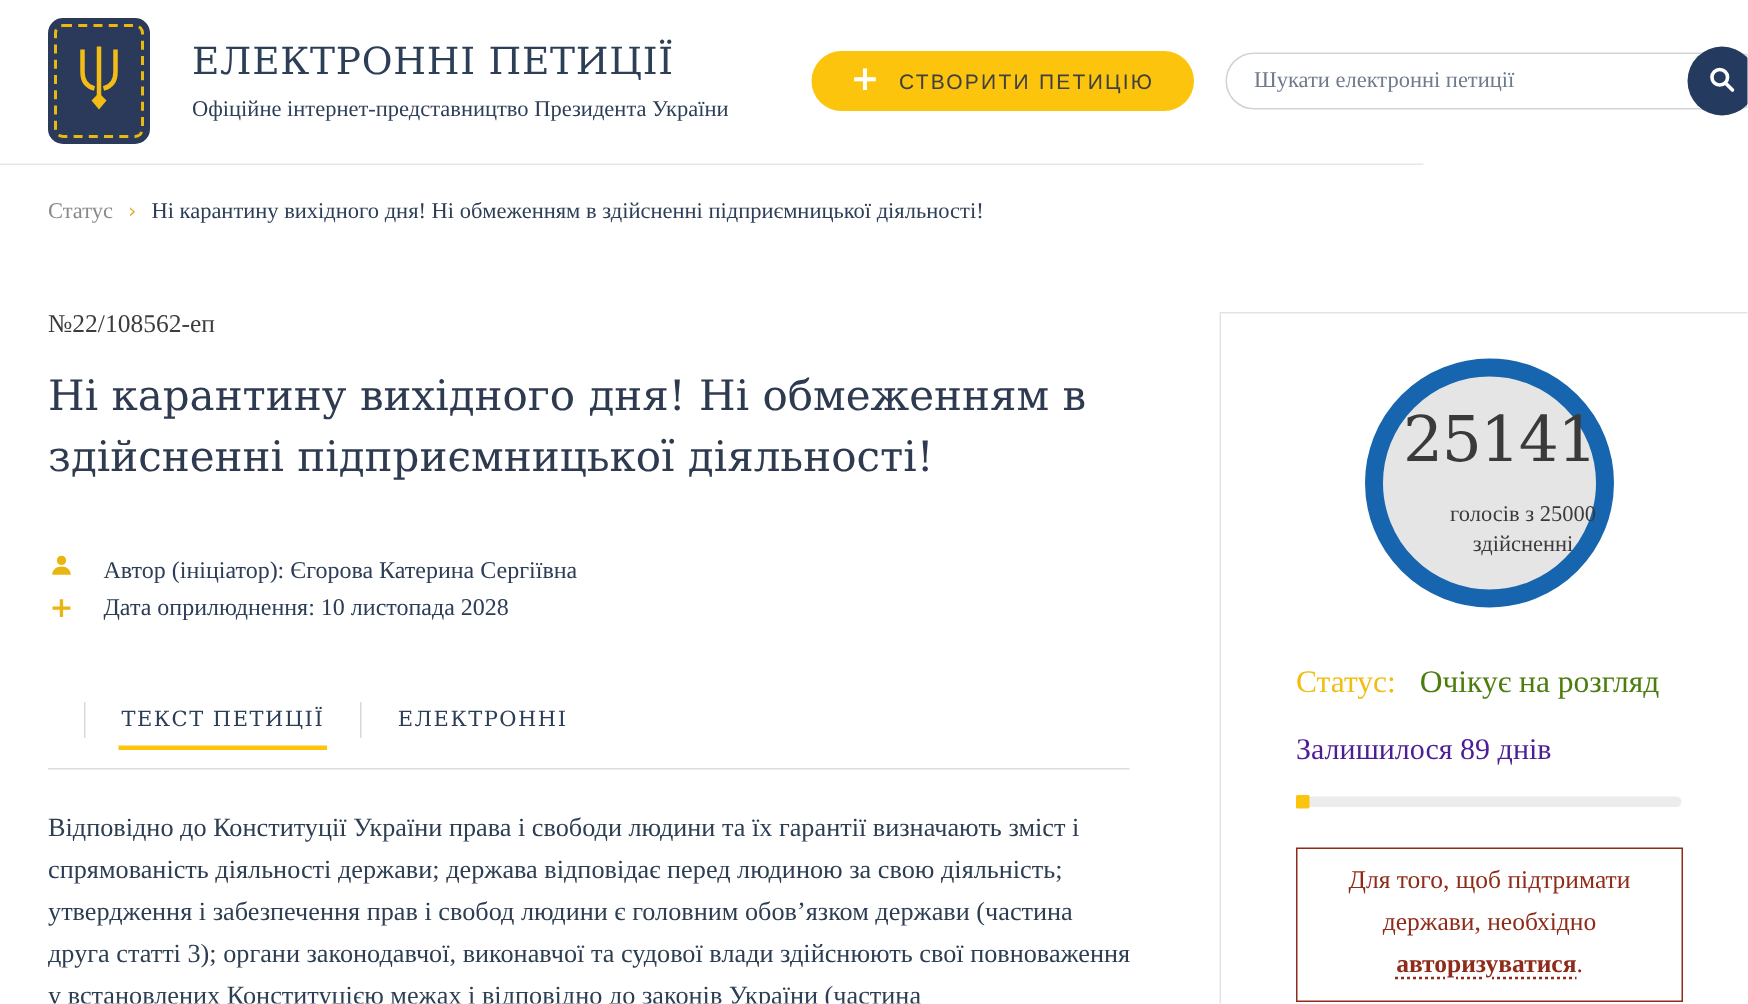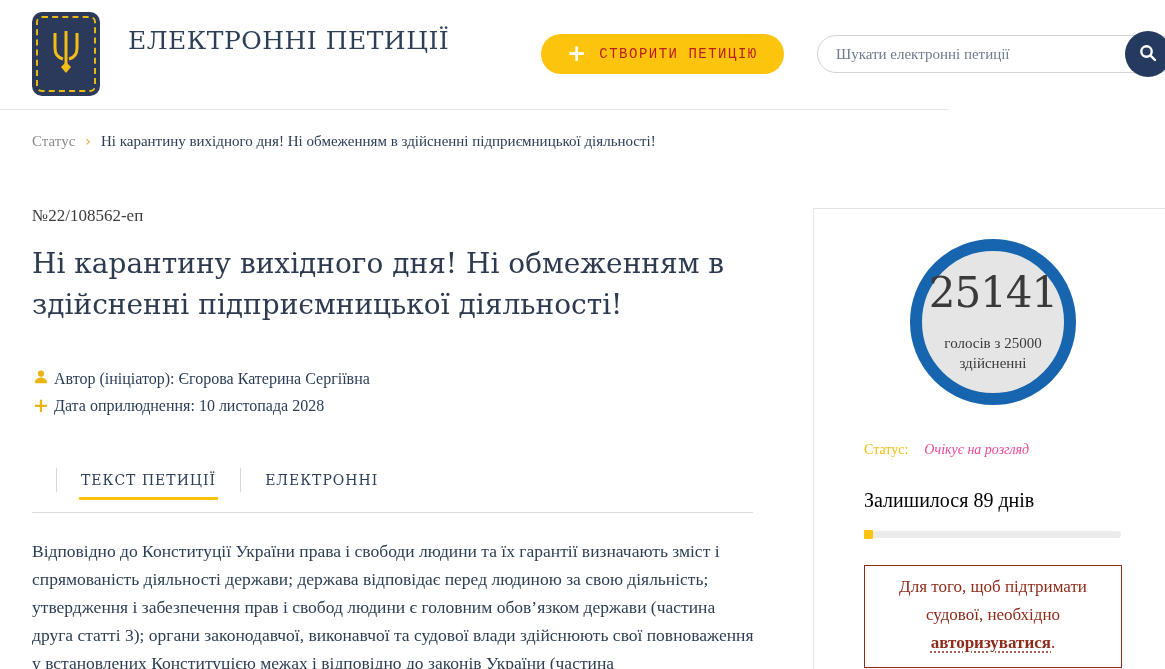--- a/index.html
+++ b/index.html
@@ -18,43 +18,43 @@
           border-radius:6px; display:flex; align-items:center; justify-content:center; }
   .brand { position:absolute; left:128px; top:26px; }
   .brand-title { font-family:"DejaVu Serif", serif; font-size:25px; letter-spacing:.5px;
           color:#2d3e57; font-weight:normal; }
   .brand-sub { margin-top:10px; font-size:15px; color:#2d3e57; }
   .create-btn { position:absolute; left:541px; top:34px; height:40px; border:none;
           border-radius:20px; background:#fcc40d; display:flex; align-items:center;
           gap:13px; padding:0 26px; cursor:pointer; }
   .create-plus { color:#fff; font-family:"DejaVu Sans", sans-serif; font-size:23px;
           font-weight:bold; line-height:1; margin-top:-2px; }
-  .create-label { font-family:Liberation Mono, monospace; font-size:14px; letter-spacing:1.5px;
-          color:#b91c1c; }
+  .create-label { font-family:Liberation Sans, sans-serif; font-size:14px; letter-spacing:1.5px;
+          color:#404040; }
   .search-wrap { position:absolute; left:817px; top:35px; width:360px; height:38px; }
   .search-input { width:100%; height:100%; border:1px solid #d3d3d3; border-radius:19px;
           padding:0 62px 0 18px; font-family:"Liberation Serif", serif; font-size:15px;
           color:#2c3d56; outline:none; background:#fff; }
   .search-input::placeholder { color:#6f7a8b; opacity:1; }
   .search-btn { position:absolute; left:308px; top:-4px; width:46px; height:46px;
           border:none; border-radius:50%; background:#243a5e; display:flex;
           align-items:center; justify-content:center; cursor:pointer; }
   
   .breadcrumb { position:absolute; left:32px; top:133px; font-size:15px;
           display:flex; gap:10px; align-items:baseline; white-space:nowrap; }
   .crumb-home { color:#8a8a8a; text-decoration:none; cursor:pointer; }
   .crumb-sep { color:#e2a93c; font-family:"DejaVu Sans", sans-serif; font-size:14px; }
   .crumb-current { color:#2c3d56; }
   
   .petition-number { position:absolute; left:32px; top:206px; font-size:17px; color:#3c3c3c; }
   .petition-title { position:absolute; left:32px; top:243px; width:737px;
           font-family:"DejaVu Serif", serif; font-size:28px; line-height:41px;
           font-weight:normal; color:#2e3a4f; }
-  .meta-row { position:absolute; left:33px; display:flex; align-items:center;
-          gap:5px; font-size:16px; color:#2c3d56; }
+  .meta-row { position:absolute; left:33px; display:flex; align-items:flex-end;
+          gap:20px; font-size:16px; color:#2c3d56; }
   .meta-author { top:369px; }
   .meta-date { top:396px; }
   .gold-plus-icon { color:#eab511; font-family:"DejaVu Sans", sans-serif;
           font-weight:bold; font-size:19px; line-height:1; width:16px; text-align:center; }
   .tabs { position:absolute; left:32px; top:468px; display:flex; align-items:center; }
   .tab { font-family:"DejaVu Serif", serif; font-size:14px; letter-spacing:1px;
           color:#2c3d56; cursor:pointer; white-space:nowrap; }
   .tab.disabled { color:#c9c9c9; cursor:default; }
   .tab.active { position:relative; }
   .tab.active::after { content:""; position:absolute; left:-2px; right:-2px;
@@ -62,30 +62,30 @@
   .tab-divider { width:1px; height:24px; background:#d8d8d8; margin:0 24px; }
   .content-hr { position:absolute; left:32px; top:512px; width:721px; height:1px;
           background:#dcdcdc; }
   .petition-body { position:absolute; left:32px; top:537px; width:724px;
           font-size:17.5px; line-height:28px; color:#2d3e52; }
   
   .side-card { position:absolute; left:813px; top:208px; width:372px; height:482px;
           border:1px solid #e3e3e3; background:#fff; }
   .vote-circle { position:absolute; left:96px; top:30px; width:166px; height:166px;
           border:12px solid #1765ae; border-radius:50%; background:#e5e5e5;
-          display:flex; flex-direction:column; align-items:center; justify-content:center;
+          display:flex; flex-direction:column; align-items:flex-end; justify-content:center;
           text-align:center; }
   .vote-count { font-family:"DejaVu Serif", serif; font-size:42px; line-height:1;
           color:#3a3a3a; letter-spacing:-1px; }
   .vote-sub { font-size:15px; line-height:20px; color:#3a3a3a; margin-top:19px; }
-  .status-row { position:absolute; left:50px; top:233px; font-size:14px;
+  .status-row { position:absolute; left:50px; top:233px; font-size:21px;
           display:flex; gap:16px; }
   .status-label { color:#f0be11; }
-  .status-value { color:#ec4899;font-style:italic; }
-  .days-left { position:absolute; left:50px; top:280px; font-size:20px; color:#000000; }
+  .status-value { color:#4d7c0f; }
+  .days-left { position:absolute; left:50px; top:280px; font-size:20px; color:#4c1d95; }
   .progress { position:absolute; left:50px; top:322px; width:257px; height:7px;
           background:#ececec; border-radius:4px; }
   .progress-fill { position:absolute; left:0; top:-1px; height:9px; width:3.5%;
           background:#fcc40d; border-radius:1px; }
   .support-box { position:absolute; left:50px; top:356px; width:258px;
           border:1px solid #8e2b19; padding:7px 14px 10px; text-align:center;
           font-size:17px; line-height:28px; color:#8e2b19; }
   .support-link { color:#8e2b19; font-weight:bold; cursor:pointer;
           text-decoration:underline dotted; text-underline-offset:4px; }
 </style>
@@ -100,20 +100,21 @@
           <path d="M6 4 v15 c0 7 4 10 8 11"></path>
           <path d="M28 4 v15 c0 7 -4 10 -8 11"></path>
           <path d="M17 2 v33"></path>
           <path d="M17 33 l-5 5 5 6 5-6 z" fill="#f3bd16" stroke="none"></path>
         </svg>
       </span>
     </div>
   </div>
   <div class="brand">
     <div class="brand-title">ЕЛЕКТРОННІ ПЕТИЦІЇ</div>
+    <div class="brand-sub">Офіційне інтернет-представництво Президента України</div>
   </div>
   <button class="create-btn">
     <span class="create-plus">+</span>
     <span class="create-label">СТВОРИТИ ПЕТИЦІЮ</span>
   </button>
   <div class="search-wrap">
     <input class="search-input" type="text" placeholder="Шукати електронні петиції" style="">
     <button class="search-btn">
       <span>
         <svg width="20" height="20" viewBox="0 0 20 20" fill="none" stroke="#ffffff" stroke-width="2.4" stroke-linecap="round">
@@ -173,16 +174,16 @@
     <span class="status-value">Очікує на розгляд</span>
   </div>
 
   <div class="days-left">Залишилося 89 днів</div>
 
   <div class="progress">
     <div class="progress-fill" style="width: 3.5%;"></div>
   </div>
 
   <div class="support-box">
-    <span>Для того, щоб підтримати судової, необхідно</span>
+    <span>Для того, щоб підтримати держави, необхідно</span>
     <a class="support-link">авторизуватися</a><span>.</span>
   </div>
 </div>
 
 </body></html>

